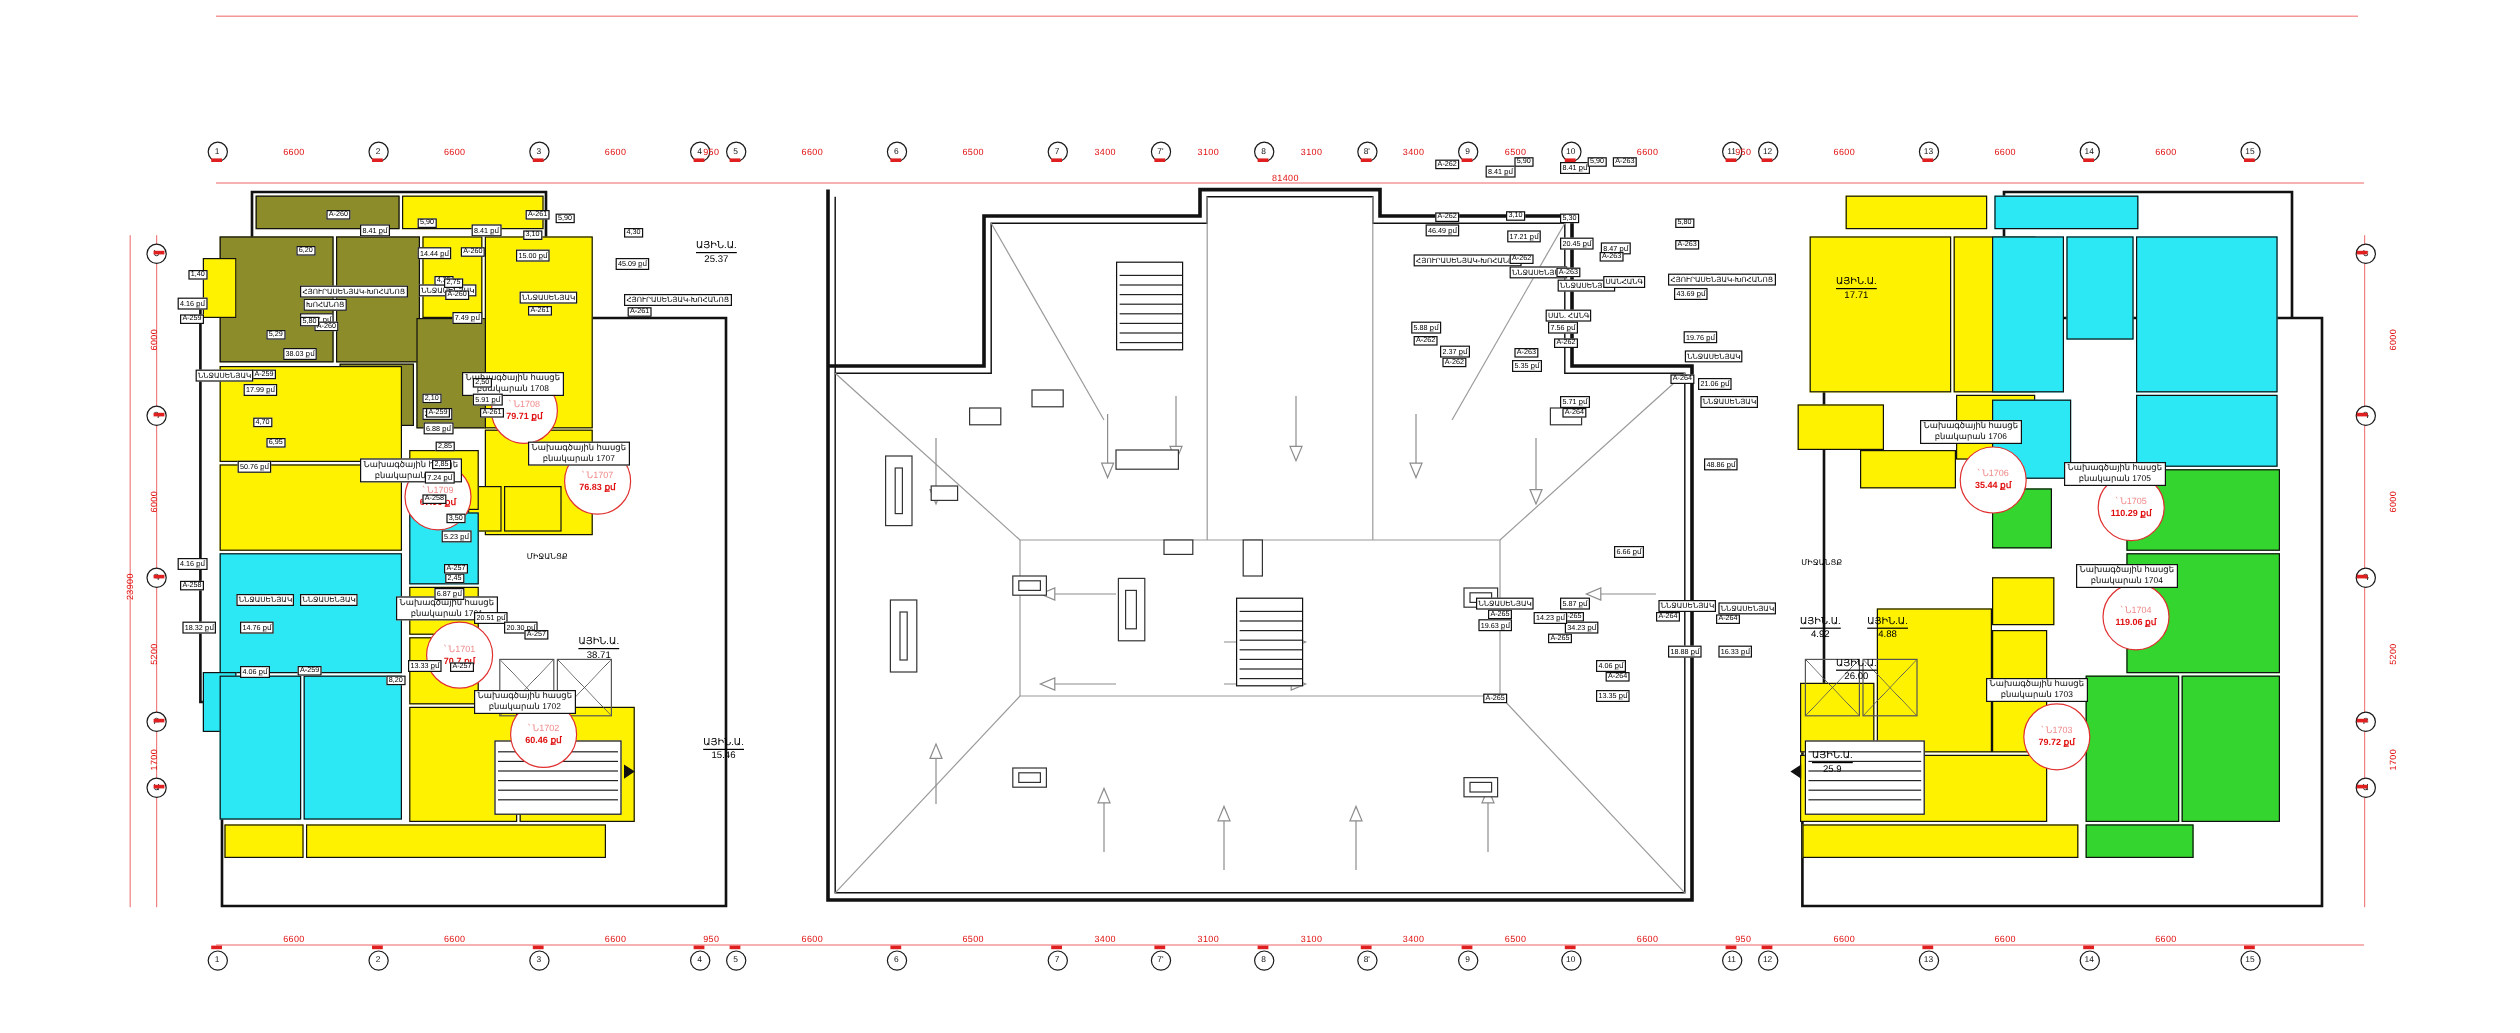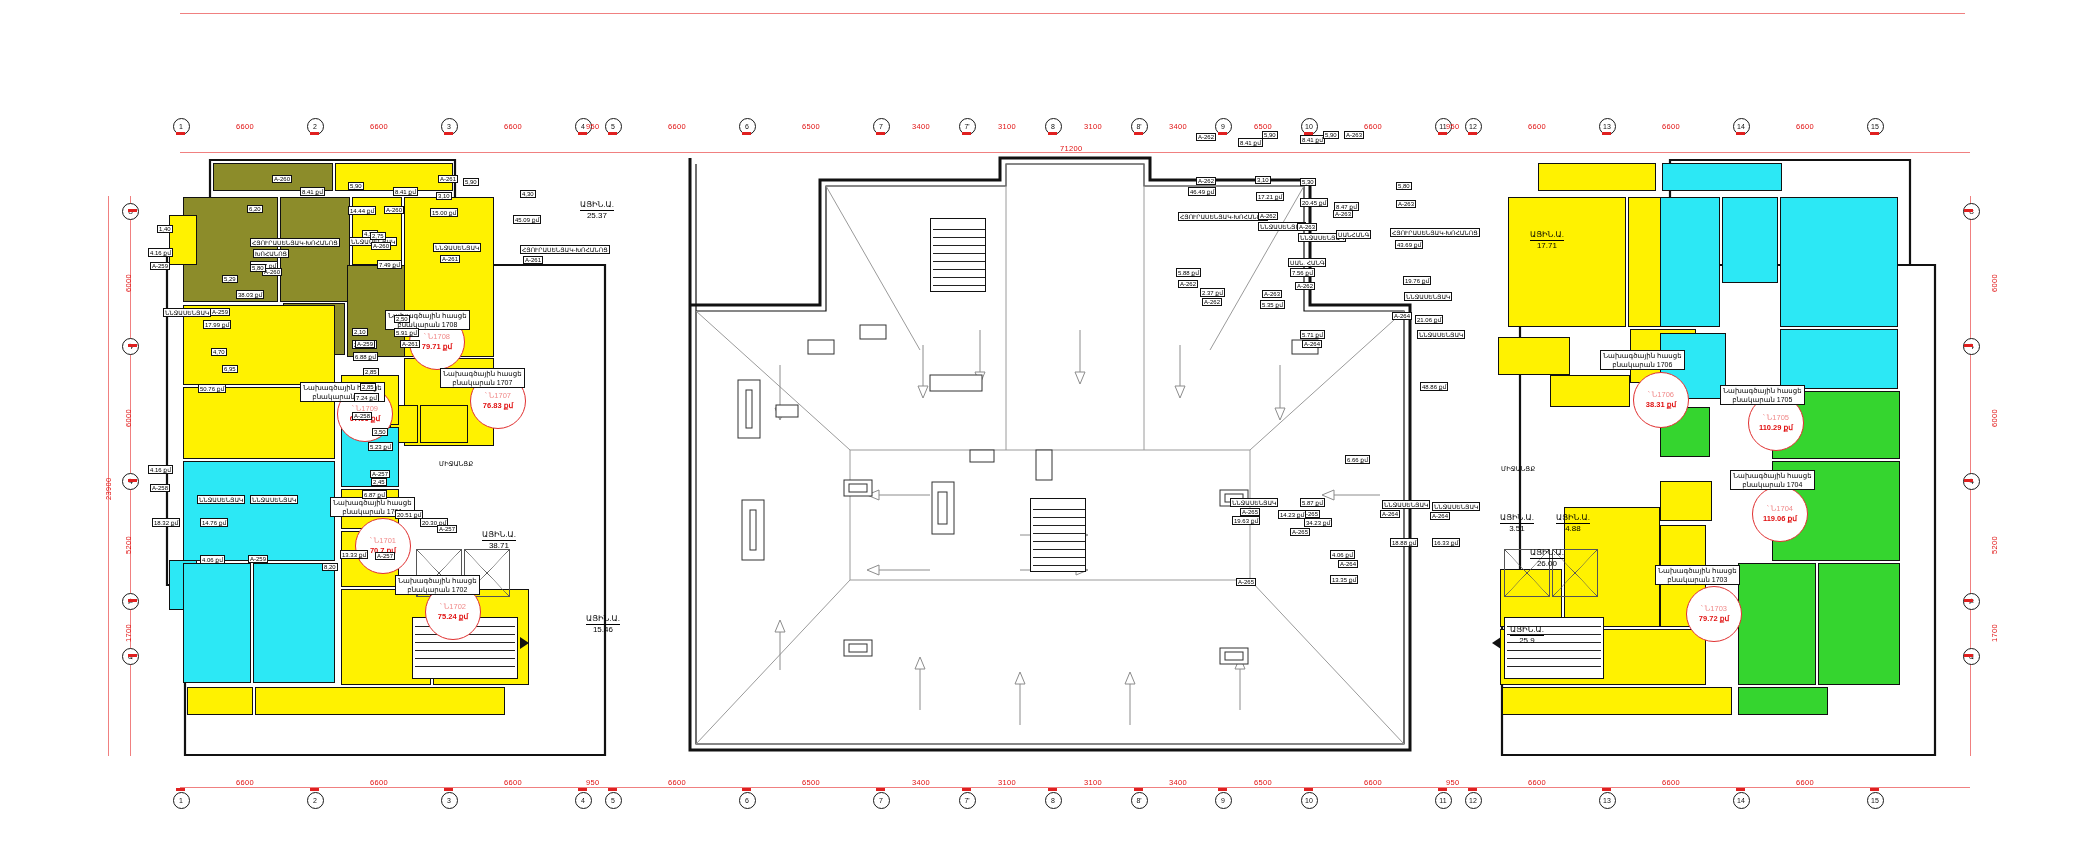--- a/index.html
+++ b/index.html
@@ -53,21 +53,21 @@
 </head>
 <body>
 
 <div id="plan">
 
   <div class="abs" style="left:0;top:120;width:2100px;height:40px;">
     <div class="dimline" id="topdimline" style="left:180px;top:13px;width:1785px;"></div>
   </div>
 
   <div class="dimline" style="left:180px;top:152px;width:1790px;"></div>
-  <div class="dimtxt" style="left:1060px;top:144px;">71200</div>
+  <div class="dimtxt" style="left:1060px;top:144px;">81400</div>
 
   <div class="dimline" style="left:180px;top:787px;width:1790px;"></div>
 
   <div class="dimline-v" style="left:130px;top:196px;height:560px;"></div>
   <div class="dimline-v" style="left:108px;top:196px;height:560px;"></div>
   <div class="dimtxt v" style="left:104px;top:500px;">23900</div>
 
   <div class="dimline-v" style="left:1970px;top:196px;height:560px;"></div>
 
   <div class="abs" style="left:680px;top:150px;width:740px;height:610px;">
@@ -408,37 +408,37 @@
       <div class="dimtxt v" style="left:124px;top:554px;">5200</div>
       <div class="dimtxt v" style="left:1990px;top:554px;">5200</div>
       <div class="dimtxt v" style="left:124px;top:641.5px;">1700</div>
       <div class="dimtxt v" style="left:1990px;top:641.5px;">1700</div>
       <div class="aptbub" style="left:355px;top:518px;width:54px;height:54px;">
         <div class="n">՝ Ն1701</div>
         <div class="a">70.7 քմ</div>
       </div>
       <div class="aptbub" style="left:425px;top:584px;width:54px;height:54px;">
         <div class="n">՝ Ն1702</div>
-        <div class="a">75.24 քմ</div>
+        <div class="a">60.46 քմ</div>
       </div>
       <div class="aptbub" style="left:1686px;top:586px;width:54px;height:54px;">
         <div class="n">՝ Ն1703</div>
         <div class="a">79.72 քմ</div>
       </div>
       <div class="aptbub" style="left:1752px;top:486px;width:54px;height:54px;">
         <div class="n">՝ Ն1704</div>
         <div class="a">119.06 քմ</div>
       </div>
       <div class="aptbub" style="left:1748px;top:395px;width:54px;height:54px;">
         <div class="n">՝ Ն1705</div>
         <div class="a">110.29 քմ</div>
       </div>
       <div class="aptbub" style="left:1633px;top:372px;width:54px;height:54px;">
         <div class="n">՝ Ն1706</div>
-        <div class="a">38.31 քմ</div>
+        <div class="a">35.44 քմ</div>
       </div>
       <div class="aptbub" style="left:470px;top:373px;width:54px;height:54px;">
         <div class="n">՝ Ն1707</div>
         <div class="a">76.83 քմ</div>
       </div>
       <div class="aptbub" style="left:409px;top:314px;width:54px;height:54px;">
         <div class="n">՝ Ն1708</div>
         <div class="a">79.71 քմ</div>
       </div>
       <div class="aptbub" style="left:337px;top:386px;width:54px;height:54px;">
@@ -492,21 +492,21 @@
       <div class="elev-lbl" style="left:586px;top:614px;">
         <div class="rule-top">ԱՅԻՆ.Ա.</div>
         <div class="rule">15.46</div>
       </div>
       <div class="elev-lbl" style="left:1530px;top:230px;">
         <div class="rule-top">ԱՅԻՆ.Ա.</div>
         <div class="rule">17.71</div>
       </div>
       <div class="elev-lbl" style="left:1500px;top:513px;">
         <div class="rule-top">ԱՅԻՆ.Ա.</div>
-        <div class="rule">3.51</div>
+        <div class="rule">4.92</div>
       </div>
       <div class="elev-lbl" style="left:1556px;top:513px;">
         <div class="rule-top">ԱՅԻՆ.Ա.</div>
         <div class="rule">4.88</div>
       </div>
       <div class="elev-lbl" style="left:1530px;top:548px;">
         <div class="rule-top">ԱՅԻՆ.Ա.</div>
         <div class="rule">26.00</div>
       </div>
       <div class="elev-lbl" style="left:1510px;top:625px;">

